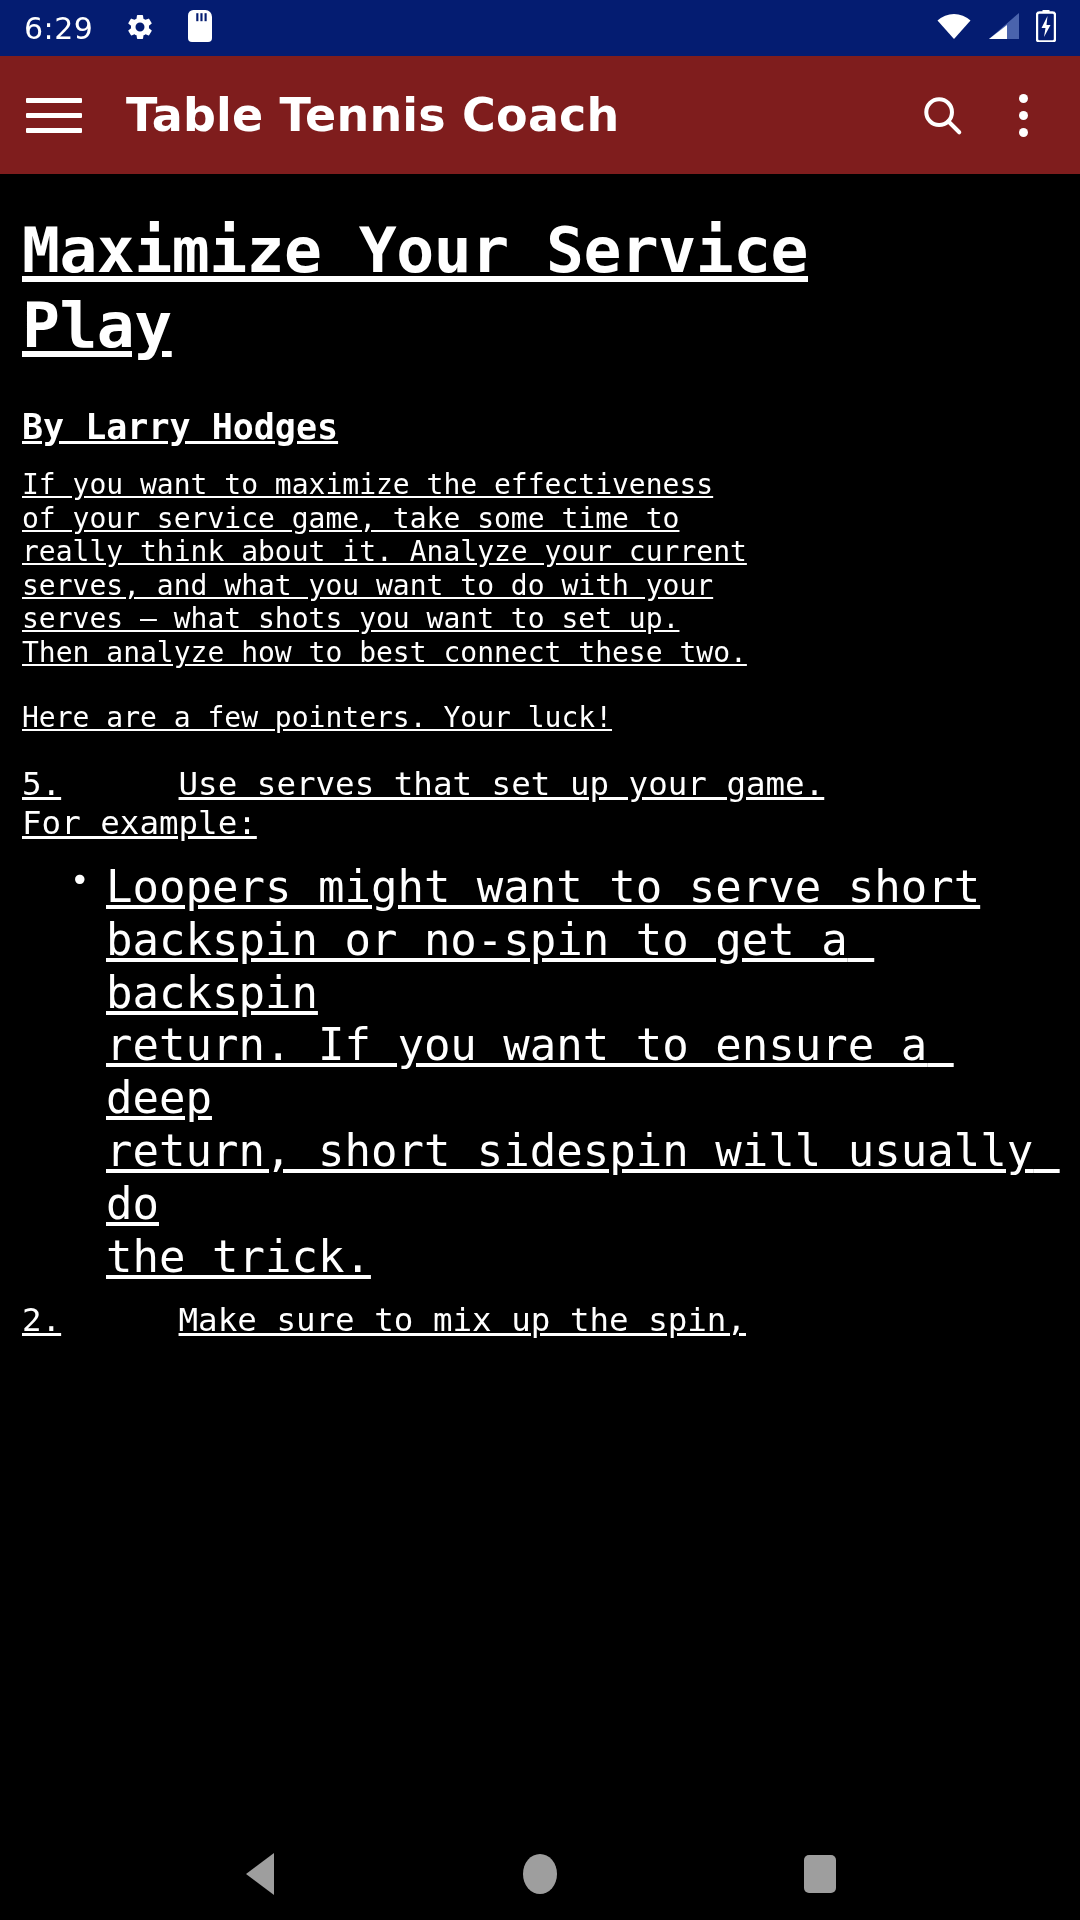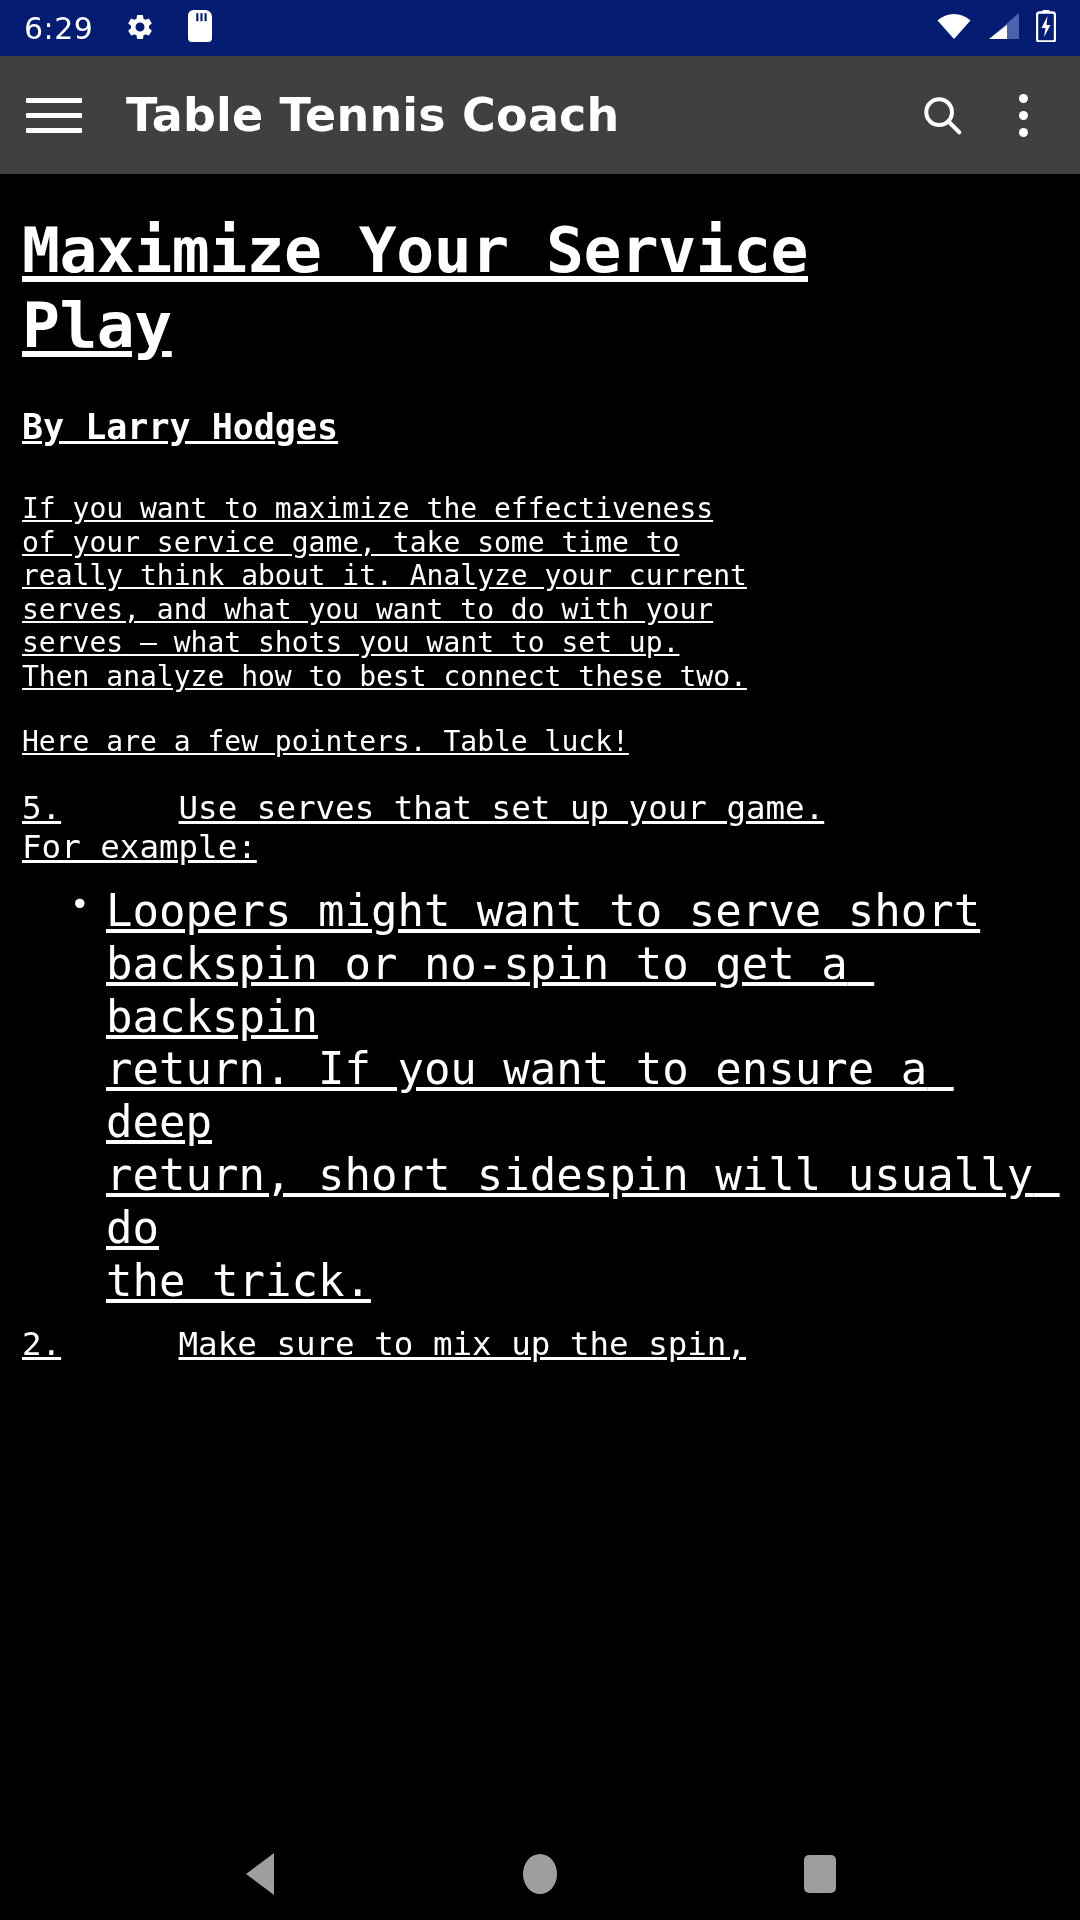--- a/index.html
+++ b/index.html
@@ -24,21 +24,21 @@
     font-family:"DejaVu Sans", sans-serif;
     font-size:30px; letter-spacing:.5px; color:#fff;
   }
   .status-spacer{ flex:1 1 auto; }
   .status-right{ display:flex; align-items:center; gap:16px; }
   .sicon{ display:block; }
 
   
   .app-bar{
     height:118px; flex:0 0 118px;
-    background:#404040;
+    background:#7f1d1d;
     display:flex; align-items:center;
     padding:0 26px;
   }
   .hamburger{
     width:56px; height:56px;
     display:flex; flex-direction:column; justify-content:center;
     gap:10px; cursor:pointer; flex:0 0 auto;
   }
   .hamburger span{ display:block; height:5px; background:#fff; border-radius:1px; }
   .app-title{
@@ -71,21 +71,21 @@
     line-height:1.19;
     letter-spacing:-.5px;
     white-space:pre-wrap;
     margin-bottom:42px;
   }
   .doc-author{
     font-family:"DejaVu Sans Mono", monospace;
     font-weight:700;
     font-size:35px;
     line-height:1.2;
-    margin-bottom:44px;
+    margin-bottom:20px;
   }
   .para{
     font-family:"DejaVu Sans Mono", monospace;
     font-weight:400;
     font-size:28px;
     line-height:1.2;
     white-space:pre-wrap;
     margin-bottom:31px;
   }
   .numitem{
@@ -198,21 +198,21 @@
 <div class="content">
   <div class="doc-title">Maximize Your Service
 Play</div>
   <div class="doc-author">By Larry Hodges</div>
   <div class="para">If you want to maximize the effectiveness
 of your service game, take some time to
 really think about it. Analyze your current
 serves, and what you want to do with your
 serves – what shots you want to set up.
 Then analyze how to best connect these two.</div>
-  <div class="para">Here are a few pointers. Table luck!</div>
+  <div class="para">Here are a few pointers. Your luck!</div>
   <div class="numitem">5.	Use serves that set up your game.
 For example:</div>
   <ul class="bullets">
     <li>Loopers might want to serve short
 backspin or no-spin to get a backspin
 return. If you want to ensure a deep
 return, short sidespin will usually do
 the trick.</li>
   </ul>
   <div class="numitem">2.	Make sure to mix up the spin,</div>

